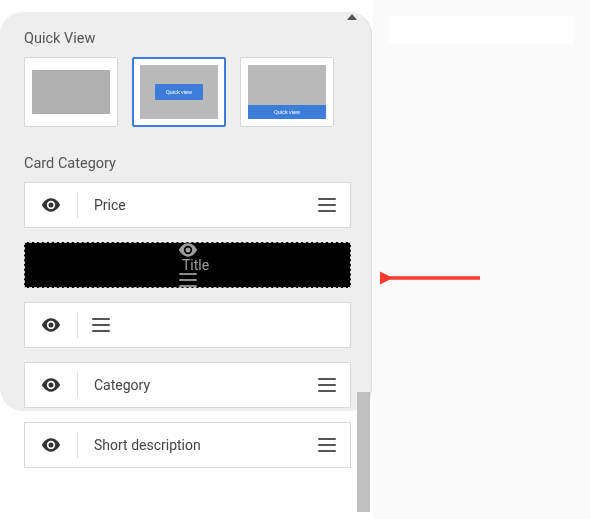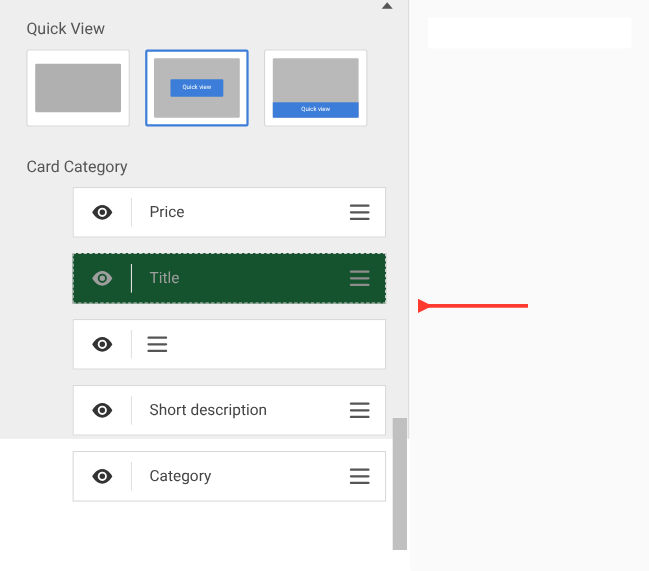--- a/index.html
+++ b/index.html
@@ -1,36 +1,36 @@
 <!DOCTYPE html>
 <html style="--accent: #3b7dd8;"><head>
 <meta charset="utf-8">
 <style>
   * { box-sizing: border-box; margin: 0; padding: 0; }
   html, body { width: 590px; height: 519px; font-family: -apple-system, "Segoe UI", Roboto, Arial, sans-serif; font-size: 14px; color: #444; background: #fff; overflow: hidden; }
   .wrap { position: relative; width: 590px; height: 519px; }
-  .sidebar { position: absolute; left: 0; top: 0; width: 372px; height: 399px; background: #eeeeee; border-right: 1px solid #dcdcdc; }
+  .sidebar { position: absolute; left: 0; top: 12px; width: 372px; height: 399px; background: #eeeeee; border-right: 1px solid #dcdcdc; border-radius: 23px; }
   .preview { position: absolute; left: 373px; top: 0; right: 0; bottom: 0; background: #fafafa; padding: 16px; }
   .preview-top { height: 28px; background: #fff; }
 
   .collapse-arrow { position: absolute; top: 2px; right: 14px; width: 0; height: 0; border-left: 5px solid transparent; border-right: 5px solid transparent; border-bottom: 6px solid #555; cursor: pointer; }
 
   .section-title { font-size: 14.5px; font-weight: 400; color: #555; margin: 18px 0 10px 24px; }
 
   .thumbs { display: flex; gap: 14px; padding: 0 24px 10px 24px; }
   .thumb { width: 94px; height: 70px; background: #fff; border: 1px solid #d7d7d7; border-radius: 2px; padding: 7px; display: flex; align-items: center; justify-content: center; cursor: pointer; position: relative; }
   .thumb.selected { border: 2px solid var(--accent); padding: 6px; }
   .thumb-card { width: 100%; height: 100%; background: #b9b9b9; border-radius: 1px; position: relative; display: flex; align-items: center; justify-content: center; }
   .thumb-btn-center { width: 48px; height: 16px; background: var(--accent); color: #fff; font-size: 5.5px; line-height: 16px; text-align: center; border-radius: 1px; white-space: nowrap; }
   .thumb-btn-bottom { position: absolute; left: 0; right: 0; bottom: 0; height: 14px; background: var(--accent); color: #fff; font-size: 5.5px; line-height: 14px; text-align: center; }
   .thumb-plain { background: #b0b0b0; width: 78px; height: 44px; border-radius: 1px; }
 
-  .card-list { padding: 0 20px 0 24px; margin-left: 42px; }
+  .card-list { padding: 0 20px 0 24px; }
   .card-item { background: #fff; border: 1px solid #d9d9d9; height: 46px; display: flex; align-items: center; margin-bottom: 14px; cursor: grab; }
-  .card-item.disabled { background: #14532d; border: 1px dashed #c9c9c9; }
+  .card-item.disabled { background: #000000; border: 1px dashed #c9c9c9; flex-direction: column; }
   .eye-cell { width: 52px; height: 100%; display: flex; align-items: center; justify-content: center; color: #333; cursor: pointer; }
   .card-item.disabled .eye-cell { color: #9e9e9e; }
   .sep { width: 1px; height: 60%; background: #e1e1e1; }
   .label-cell { flex: 1; padding-left: 16px; font-size: 14px; color: #444; }
   .card-item.disabled .label-cell { color: #9e9e9e; }
   .drag-cell { width: 46px; display: flex; align-items: center; justify-content: center; color: #555; cursor: grab; }
   .card-item.disabled .drag-cell { color: #8d8d8d; }
 
   .scrollbar-track { position: absolute; right: 1px; top: 0; bottom: 0; width: 13px; }
   .scrollbar-thumb { position: absolute; right: 0; width: 13px; top: 380px; height: 120px; background: #c0c0c0; }
@@ -124,38 +124,38 @@
         </div>
       </div>
 
       <div class="card-item">
         <div class="eye-cell">
           <svg class="eye-icon" viewBox="0 0 24 16">
               <path fill="currentColor" d="M12 0C5 0 1 8 1 8s4 8 11 8 11-8 11-8S19 0 12 0zm0 13a5 5 0 1 1 0-10 5 5 0 0 1 0 10zm0-8a3 3 0 1 0 0 6 3 3 0 0 0 0-6z"></path>
             </svg>
         </div>
         <div class="sep"></div>
-        <div class="label-cell">Short description</div>
+        <div class="label-cell">Category</div>
         <div class="drag-cell">
           <div class="drag-icon">
               <div></div>
               <div></div>
               <div></div>
             </div>
         </div>
       </div>
 
       <div class="card-item">
         <div class="eye-cell">
           <svg class="eye-icon" viewBox="0 0 24 16">
               <path fill="currentColor" d="M12 0C5 0 1 8 1 8s4 8 11 8 11-8 11-8S19 0 12 0zm0 13a5 5 0 1 1 0-10 5 5 0 0 1 0 10zm0-8a3 3 0 1 0 0 6 3 3 0 0 0 0-6z"></path>
             </svg>
         </div>
         <div class="sep"></div>
-        <div class="label-cell">Category</div>
+        <div class="label-cell">Short description</div>
         <div class="drag-cell">
           <div class="drag-icon">
               <div></div>
               <div></div>
               <div></div>
             </div>
         </div>
       </div>
 
     </div>

